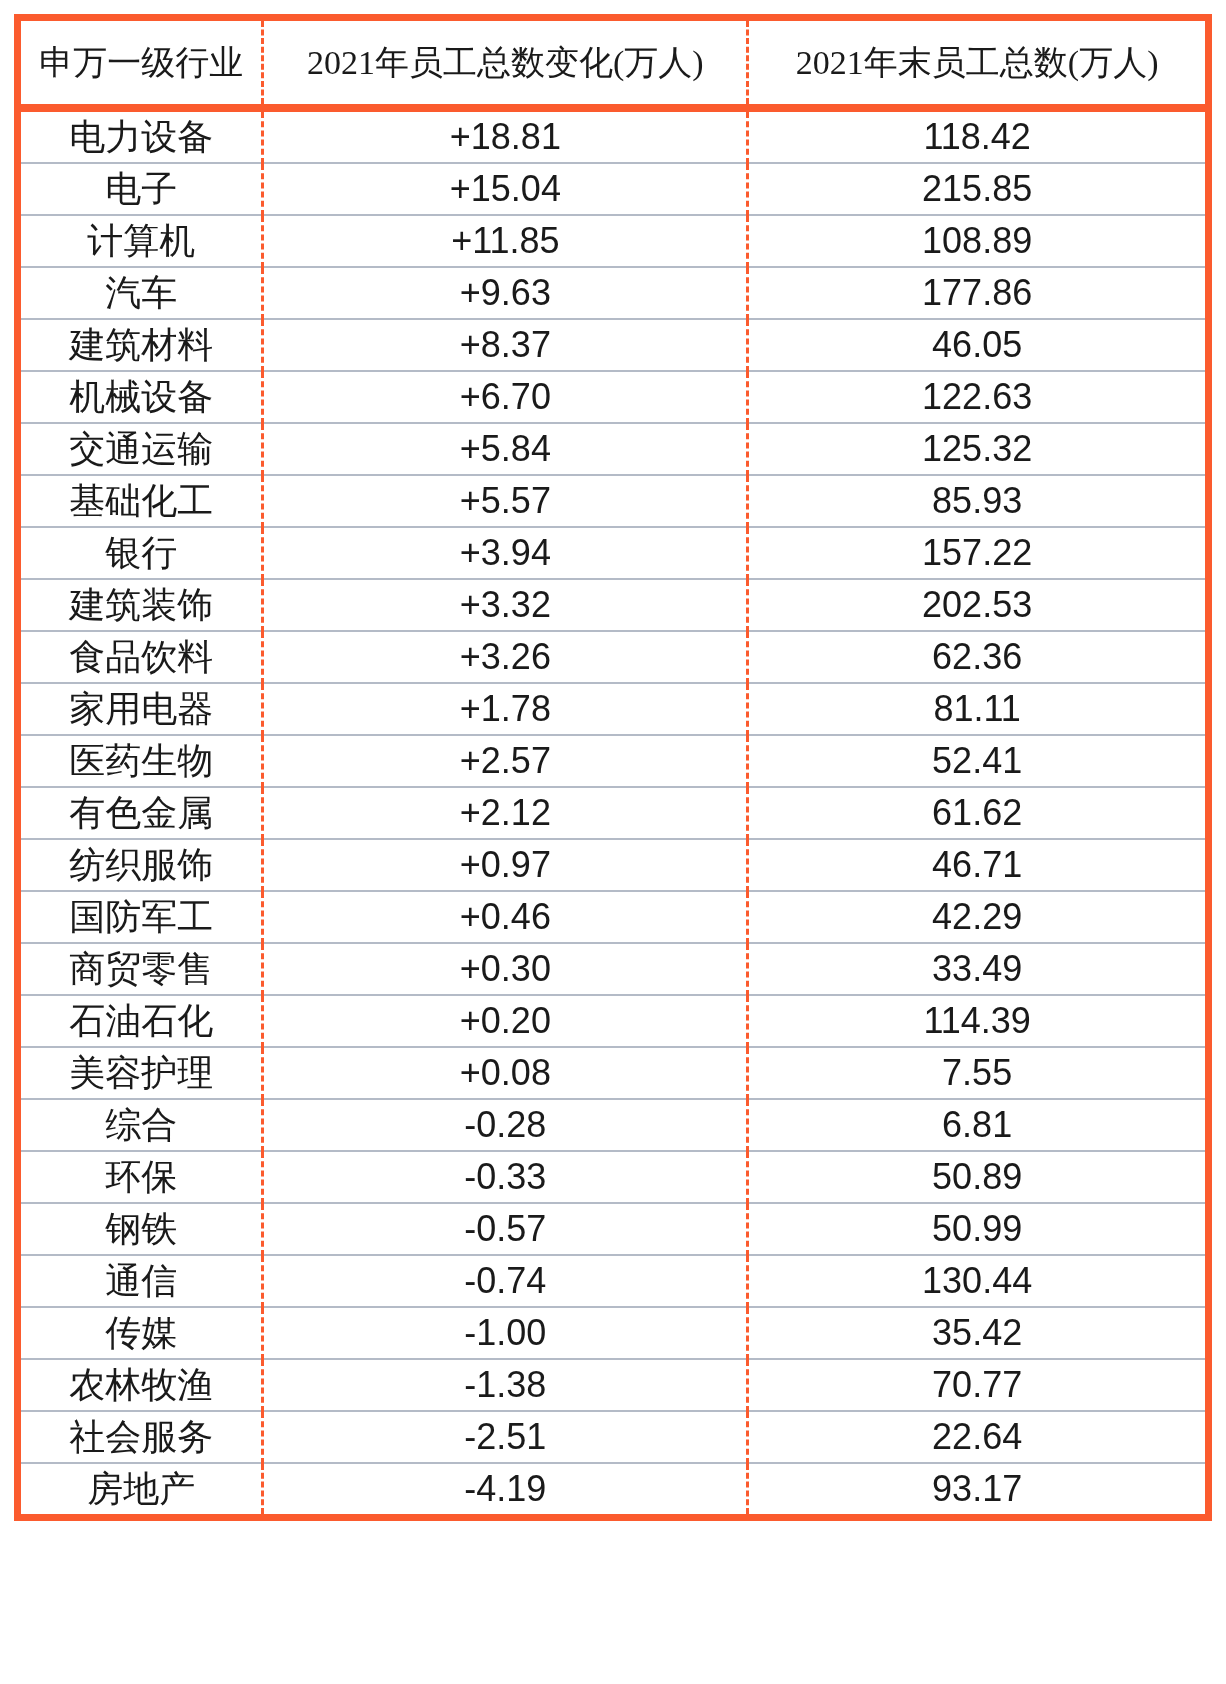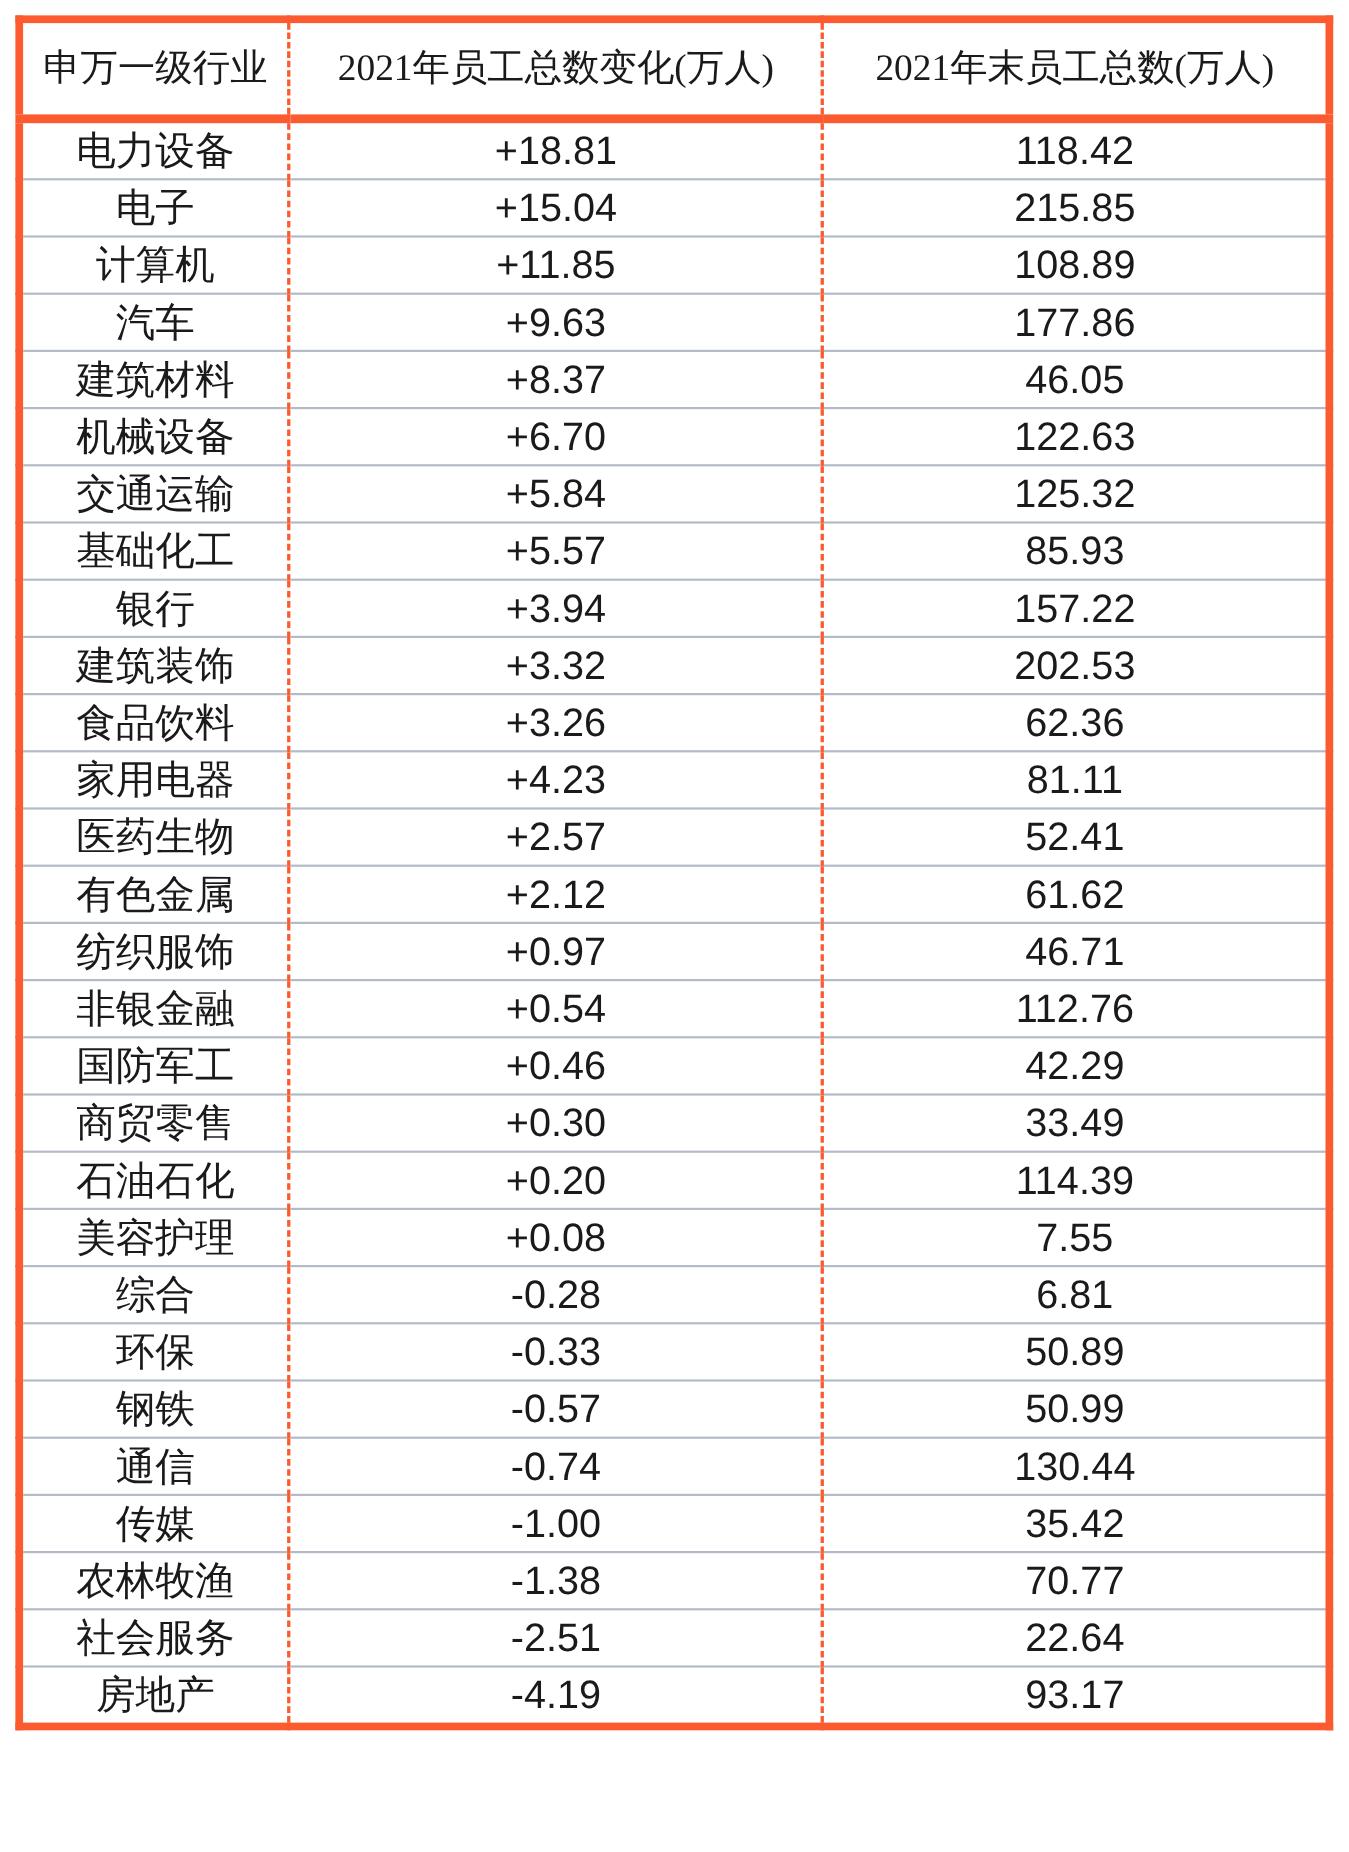--- a/index.html
+++ b/index.html
@@ -131,42 +131,37 @@
           <td class="c-num v-sep">+3.32</td>
           <td class="c-num">202.53</td>
         </tr>
         <tr>
           <td class="c-industry v-sep">食品饮料</td>
           <td class="c-num v-sep">+3.26</td>
           <td class="c-num">62.36</td>
         </tr>
         <tr>
           <td class="c-industry v-sep">家用电器</td>
-          <td class="c-num v-sep">+4.23</td>
+          <td class="c-num v-sep">+1.78</td>
           <td class="c-num">81.11</td>
         </tr>
         <tr>
           <td class="c-industry v-sep">医药生物</td>
           <td class="c-num v-sep">+2.57</td>
           <td class="c-num">52.41</td>
         </tr>
         <tr>
           <td class="c-industry v-sep">有色金属</td>
           <td class="c-num v-sep">+2.12</td>
           <td class="c-num">61.62</td>
         </tr>
         <tr>
           <td class="c-industry v-sep">纺织服饰</td>
           <td class="c-num v-sep">+0.97</td>
           <td class="c-num">46.71</td>
-        </tr>
-        <tr>
-          <td class="c-industry v-sep">非银金融</td>
-          <td class="c-num v-sep">+0.54</td>
-          <td class="c-num">112.76</td>
         </tr>
         <tr>
           <td class="c-industry v-sep">国防军工</td>
           <td class="c-num v-sep">+0.46</td>
           <td class="c-num">42.29</td>
         </tr>
         <tr>
           <td class="c-industry v-sep">商贸零售</td>
           <td class="c-num v-sep">+0.30</td>
           <td class="c-num">33.49</td>

